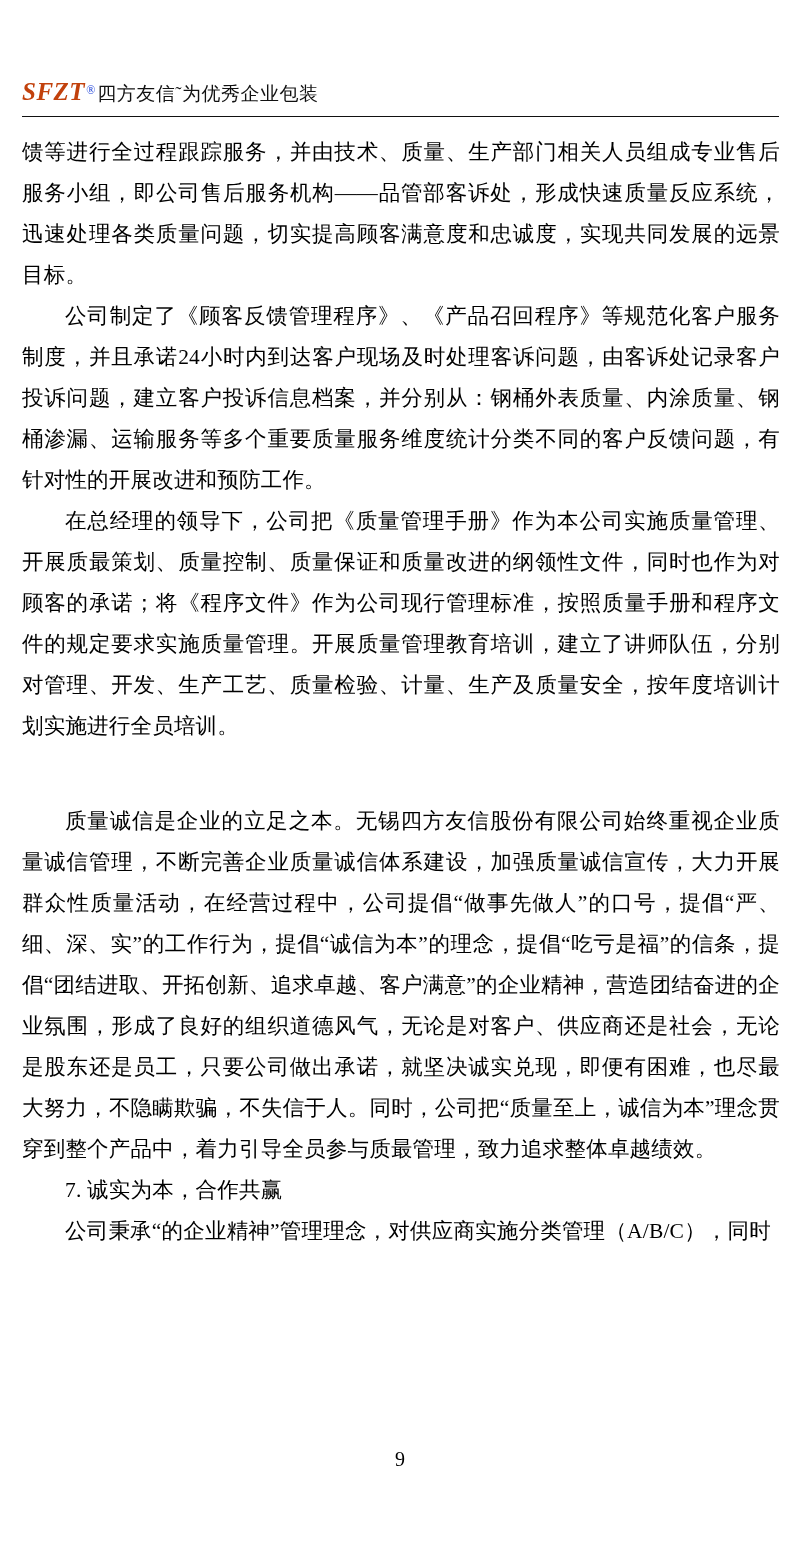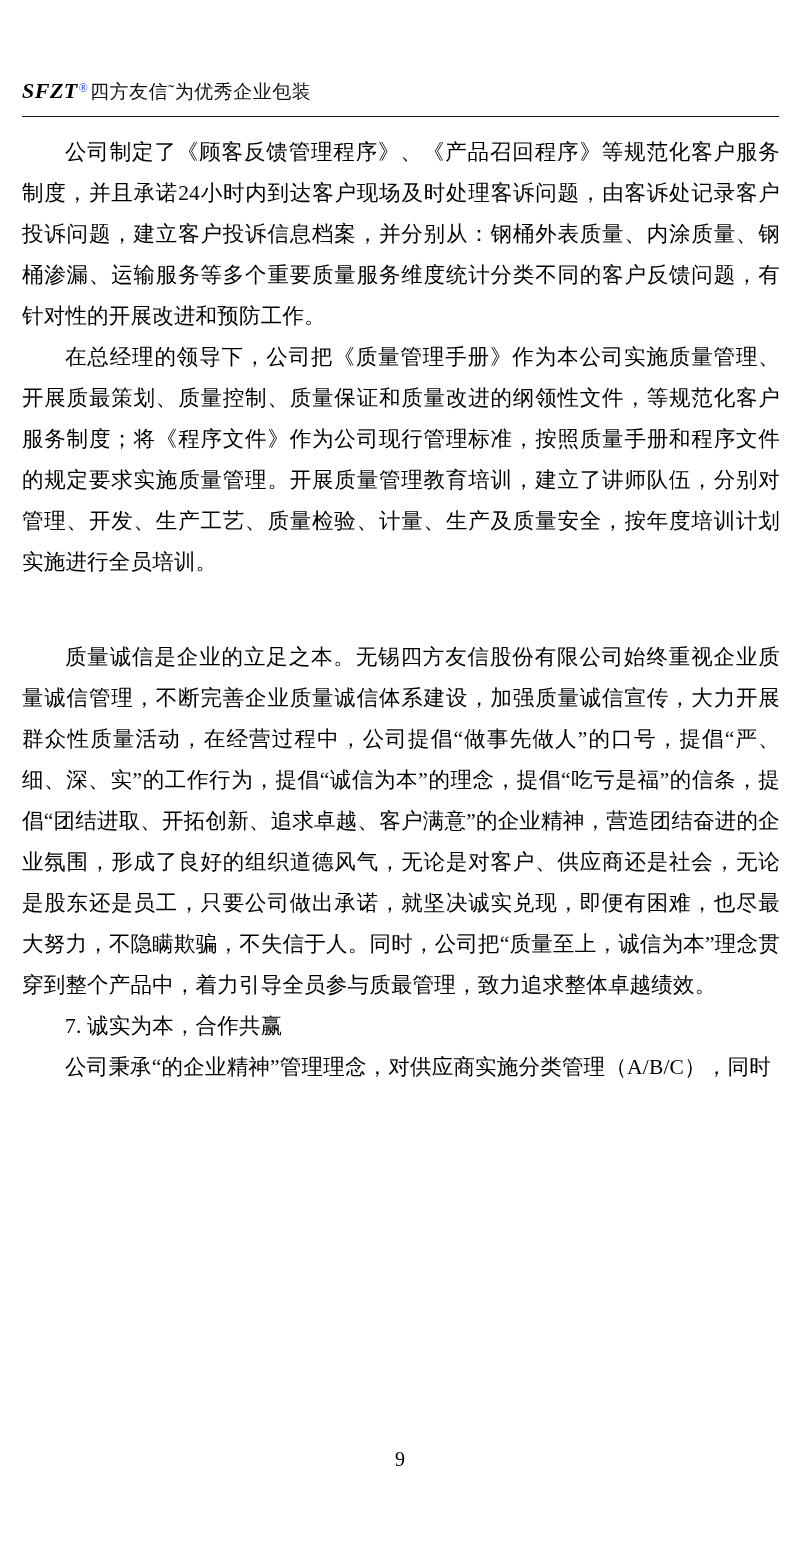--- a/index.html
+++ b/index.html
@@ -27,22 +27,22 @@
     top: 78px;
     width: 756px;
     display: flex;
     align-items: baseline;
     white-space: nowrap;
   }
   .header-logo {
     font-family: "Liberation Serif", "DejaVu Serif", serif;
     font-style: italic;
     font-weight: bold;
-    font-size: 22px;
-    color: #000000;
+    font-size: 25px;
+    color: #c2410c;
     letter-spacing: 0.5px;
   }
   .header-reg {
     font-size: 12px;
     color: #1a3fd8;
     vertical-align: super;
     position: relative;
     top: -6px;
     margin-left: 1px;
   }
@@ -110,24 +110,25 @@
 
   <div class="header">
     <span class="header-logo">SFZT</span>
     <span class="header-reg">®</span>
     <span class="header-text">四方友信˜为优秀企业包装</span>
   </div>
   <div class="header-rule"></div>
 
   <div class="content">
 
+    <p class="para">馈等进行全过程跟踪服务，并由技术、质量、生产部门相关人员组成专业售后服务小组，即公司售后服务机构——品管部客诉处，形成快速质量反应系统，迅速处理各类质量问题，切实提高顾客满意度和忠诚度，实现共同发展的远景目标。</p>
 
     <p class="para indent">公司制定了《顾客反馈管理程序》、《产品召回程序》等规范化客户服务制度，并且承诺24小时内到达客户现场及时处理客诉问题，由客诉处记录客户投诉问题，建立客户投诉信息档案，并分别从：钢桶外表质量、内涂质量、钢桶渗漏、运输服务等多个重要质量服务维度统计分类不同的客户反馈问题，有针对性的开展改进和预防工作。</p>
 
-    <p class="para indent">在总经理的领导下，公司把《质量管理手册》作为本公司实施质量管理、开展质最策划、质量控制、质量保证和质量改进的纲领性文件，等规范化客户服务制度；将《程序文件》作为公司现行管理标准，按照质量手册和程序文件的规定要求实施质量管理。开展质量管理教育培训，建立了讲师队伍，分别对管理、开发、生产工艺、质量检验、计量、生产及质量安全，按年度培训计划实施进行全员培训。</p>
+    <p class="para indent">在总经理的领导下，公司把《质量管理手册》作为本公司实施质量管理、开展质最策划、质量控制、质量保证和质量改进的纲领性文件，同时也作为对顾客的承诺；将《程序文件》作为公司现行管理标准，按照质量手册和程序文件的规定要求实施质量管理。开展质量管理教育培训，建立了讲师队伍，分别对管理、开发、生产工艺、质量检验、计量、生产及质量安全，按年度培训计划实施进行全员培训。</p>
 
     <div class="gap-md"></div>
 
 
     <div class="gap-sm"></div>
 
     <p class="para indent">质量诚信是企业的立足之本。无锡四方友信股份有限公司始终重视企业质量诚信管理，不断完善企业质量诚信体系建设，加强质量诚信宣传，大力开展群众性质量活动，在经营过程中，公司提倡“做事先做人”的口号，提倡“严、细、深、实”的工作行为，提倡“诚信为本”的理念，提倡“吃亏是福”的信条，提倡“团结进取、开拓创新、追求卓越、客户满意”的企业精神，营造团结奋进的企业氛围，形成了良好的组织道德风气，无论是对客户、供应商还是社会，无论是股东还是员工，只要公司做出承诺，就坚决诚实兑现，即便有困难，也尽最大努力，不隐瞒欺骗，不失信于人。同时，公司把“质量至上，诚信为本”理念贯穿到整个产品中，着力引导全员参与质最管理，致力追求整体卓越绩效。</p>
 
     <p class="para indent">7. 诚实为本，合作共赢</p>
 

